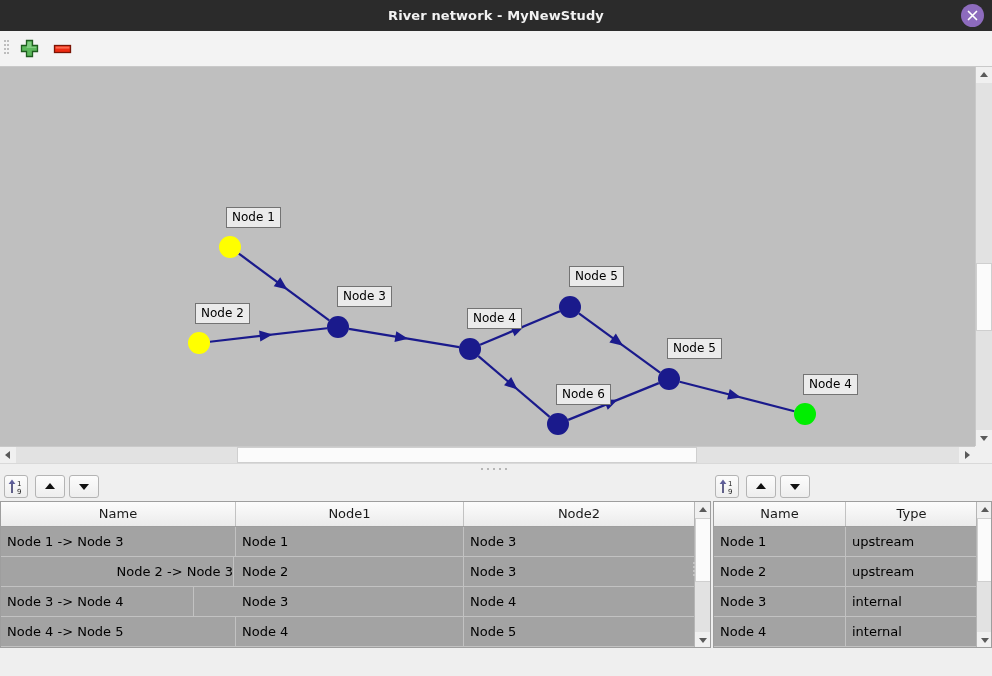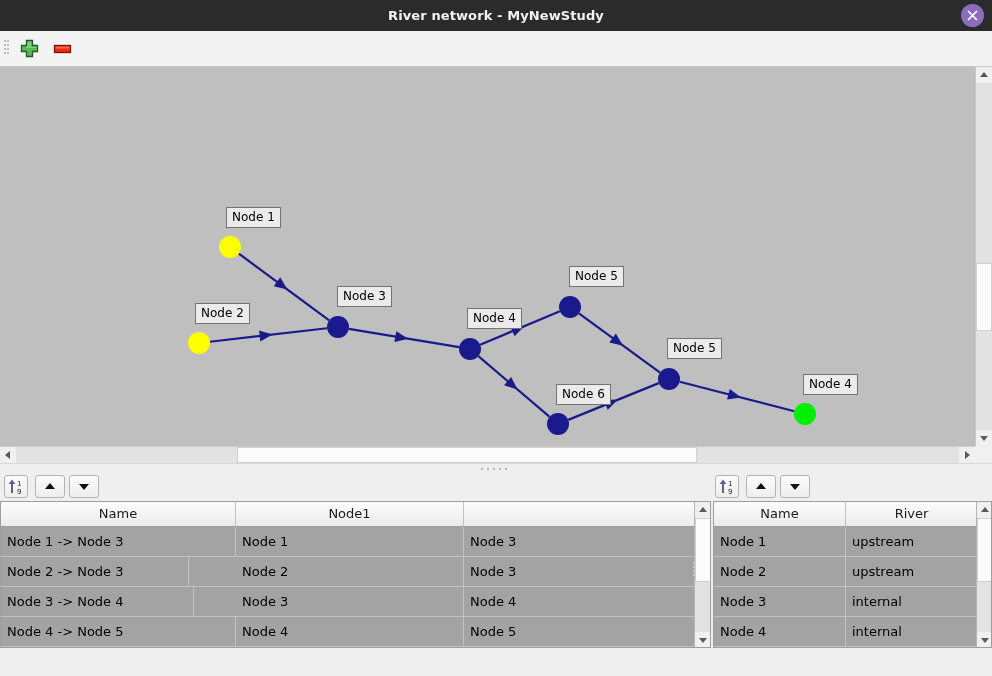--- a/index.html
+++ b/index.html
@@ -410,29 +410,30 @@
           <svg width="28" height="21" viewBox="0 0 28 21">
               <path d="M14 14 L19 8 L9 8 Z" fill="#111"></path>
             </svg>
         </div>
       </div>
 
       <div class="grid" style="left:0;top:28px;width:711px;height:147px;">
         <div class="grid-header" id="branch-header" style="width:693px;">
             <div class="hcell" style="left: 0px; width: 235px;">Name</div>
             <div class="hcell" style="left: 235px; width: 228px;">Node1</div>
+            <div class="hcell last" style="left: 463px; width: 230px;">Node2</div>
           </div>
         <div class="rows" id="branch-rows" style="width:693px;">
             <div class="row" style="top: 0px; width: 693px;">
               <div class="cell" style="left: 0px; width: 235px;">Node 1 -&gt; Node 3</div>
               <div class="cell" style="left: 235px; width: 228px;">Node 1</div>
               <div class="cell last" style="left: 463px; width: 230px;">Node 3</div>
             </div>
             <div class="row" style="top: 30px; width: 693px;">
-              <div class="cell" style="left: 0px; width: 188px;">Node 2 -&gt; Node 3</div>
+              <div class="cell" style="left: 0px; width: 233px; text-align: right;">Node 2 -&gt; Node 3</div>
               <div class="cell" style="left: 235px; width: 228px;">Node 2</div>
               <div class="cell last" style="left: 463px; width: 230px;">Node 3</div>
             </div>
             <div class="row" style="top: 60px; width: 693px;">
               <div class="cell" style="left: 0px; width: 193px;">Node 3 -&gt; Node 4</div>
               <div class="cell" style="left: 235px; width: 228px;">Node 3</div>
               <div class="cell last" style="left: 463px; width: 230px;">Node 4</div>
             </div>
             <div class="row" style="top: 90px; width: 693px;">
               <div class="cell" style="left: 0px; width: 235px;">Node 4 -&gt; Node 5</div>
@@ -487,21 +488,21 @@
         <div class="btn" style="left:69px;width:30px;">
           <svg width="28" height="21" viewBox="0 0 28 21">
               <path d="M14 14 L19 8 L9 8 Z" fill="#111"></path>
             </svg>
         </div>
       </div>
 
       <div class="grid" style="left:2px;top:28px;width:279px;height:147px;">
         <div class="grid-header" id="node-header" style="width:262px;">
             <div class="hcell" style="left: 0px; width: 132px;">Name</div>
-            <div class="hcell last" style="left: 132px; width: 131px;">River</div>
+            <div class="hcell last" style="left: 132px; width: 131px;">Type</div>
           </div>
         <div class="rows" id="node-rows" style="width:262px;">
             <div class="row" style="top: 0px; width: 263px;">
               <div class="cell" style="left: 0px; width: 132px;">Node 1</div>
               <div class="cell last" style="left: 132px; width: 131px;">upstream</div>
             </div>
             <div class="row" style="top: 30px; width: 263px;">
               <div class="cell" style="left: 0px; width: 132px;">Node 2</div>
               <div class="cell last" style="left: 132px; width: 131px;">upstream</div>
             </div>

